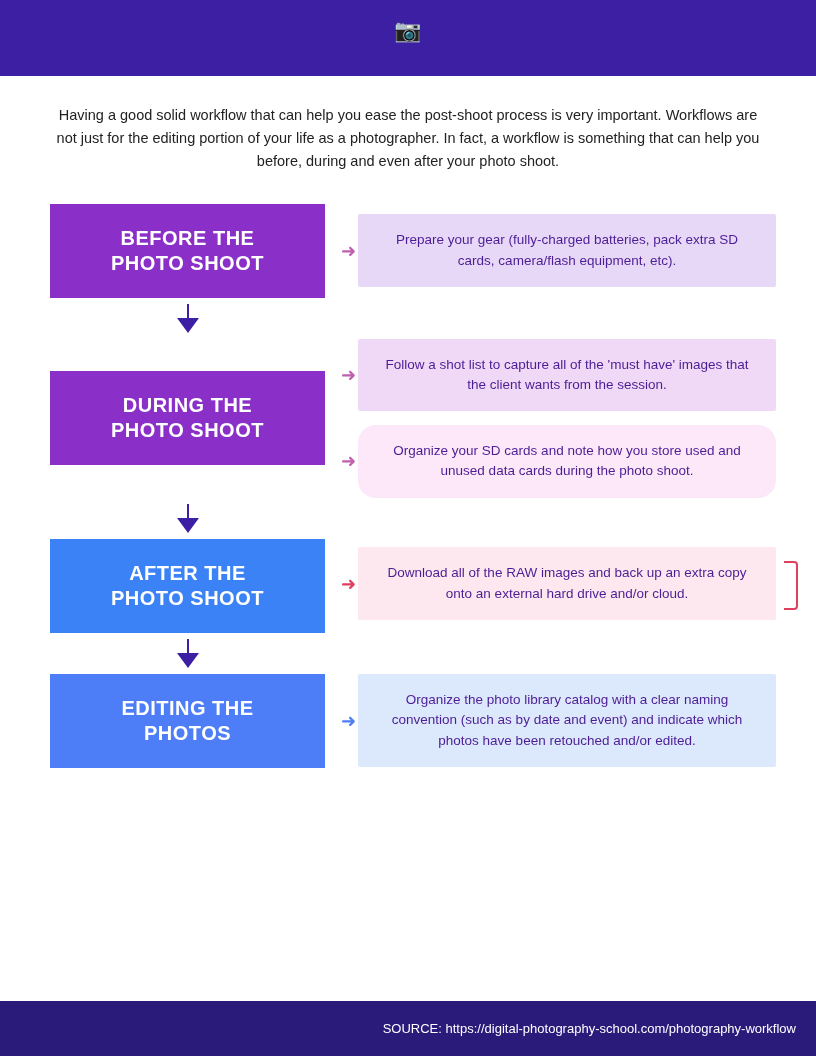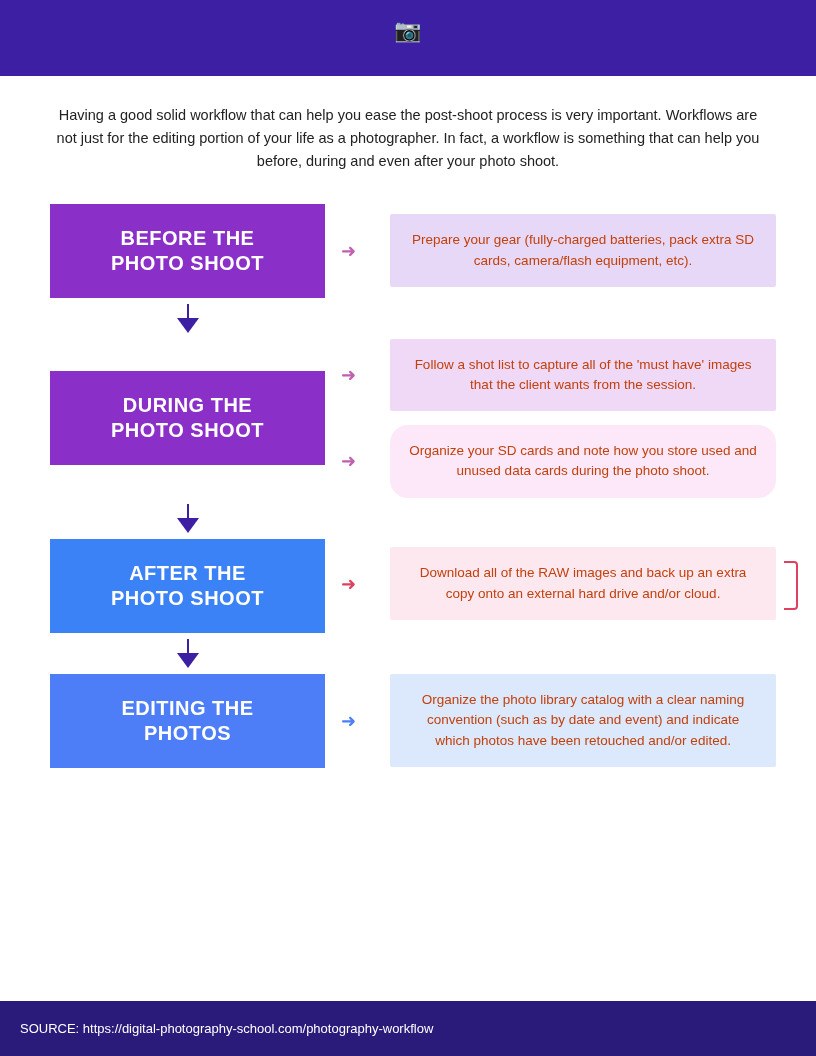--- a/index.html
+++ b/index.html
@@ -62,23 +62,22 @@
     }
     .stage-before { background: #8b2fc9; }
     .stage-during { background: #8b2fc9; }
     .stage-after { background: #3b82f6; }
     .stage-editing { background: #4d7ef7; }
     .info-box {
       padding: 16px 18px;
       font-size: 13.5px;
       text-align: center;
       line-height: 1.5;
-      color: #c2410c;
+      color: #4c1d95;
       border-radius: 2px;
-      margin-left: 32px;
     }
     .info-before { background: #e8d8f7; }
     .info-during-1 { background: #f0d8f7; }
     .info-during-2 { background: #fce8f8; }
     .info-after-1 { background: #fde8f0; }
     .info-after-2 { background: #fef0f4; }
     .info-editing { background: #dce8fc; }
 
     
     .stage-row {
@@ -124,21 +123,21 @@
       width: 0;
       height: 0;
       border-left: 11px solid transparent;
       border-right: 11px solid transparent;
       border-top: 15px solid #3d1fa3;
     }
 
     .footer {
       background: #2a1a7a;
       padding: 20px;
-      text-align: left;
+      text-align: right;
       color: #fff;
       font-size: 13px;
     }
 
     
     .info-row {
       display: flex;
       align-items: center;
     }
     .side-arrow {

